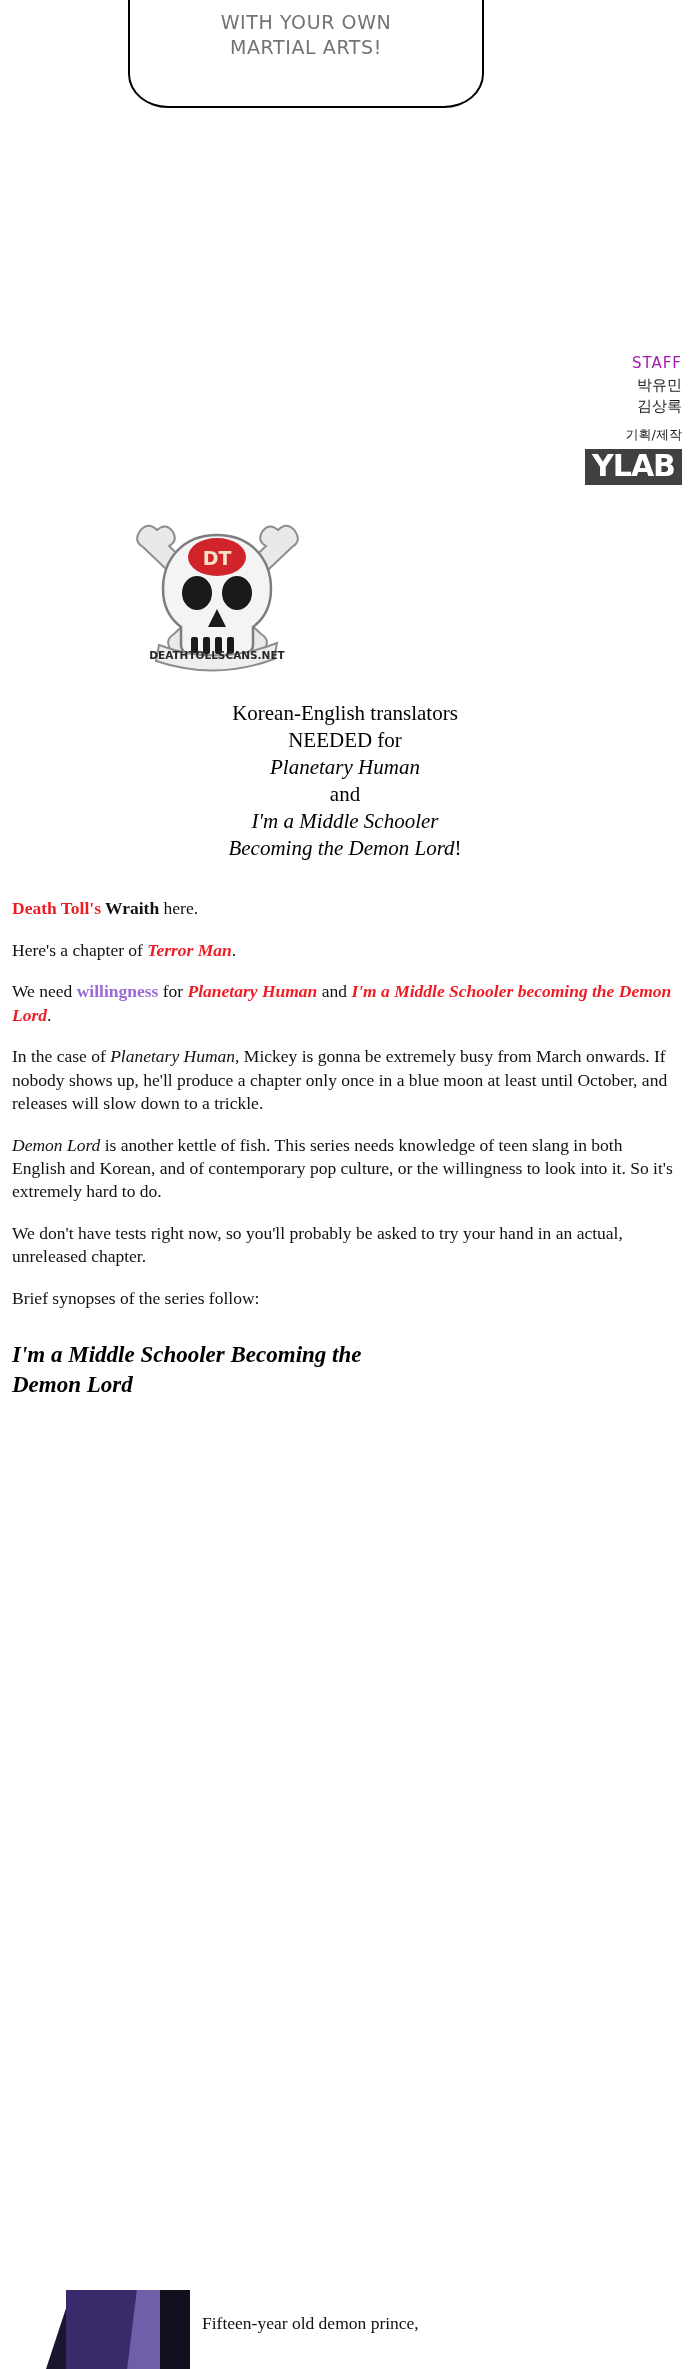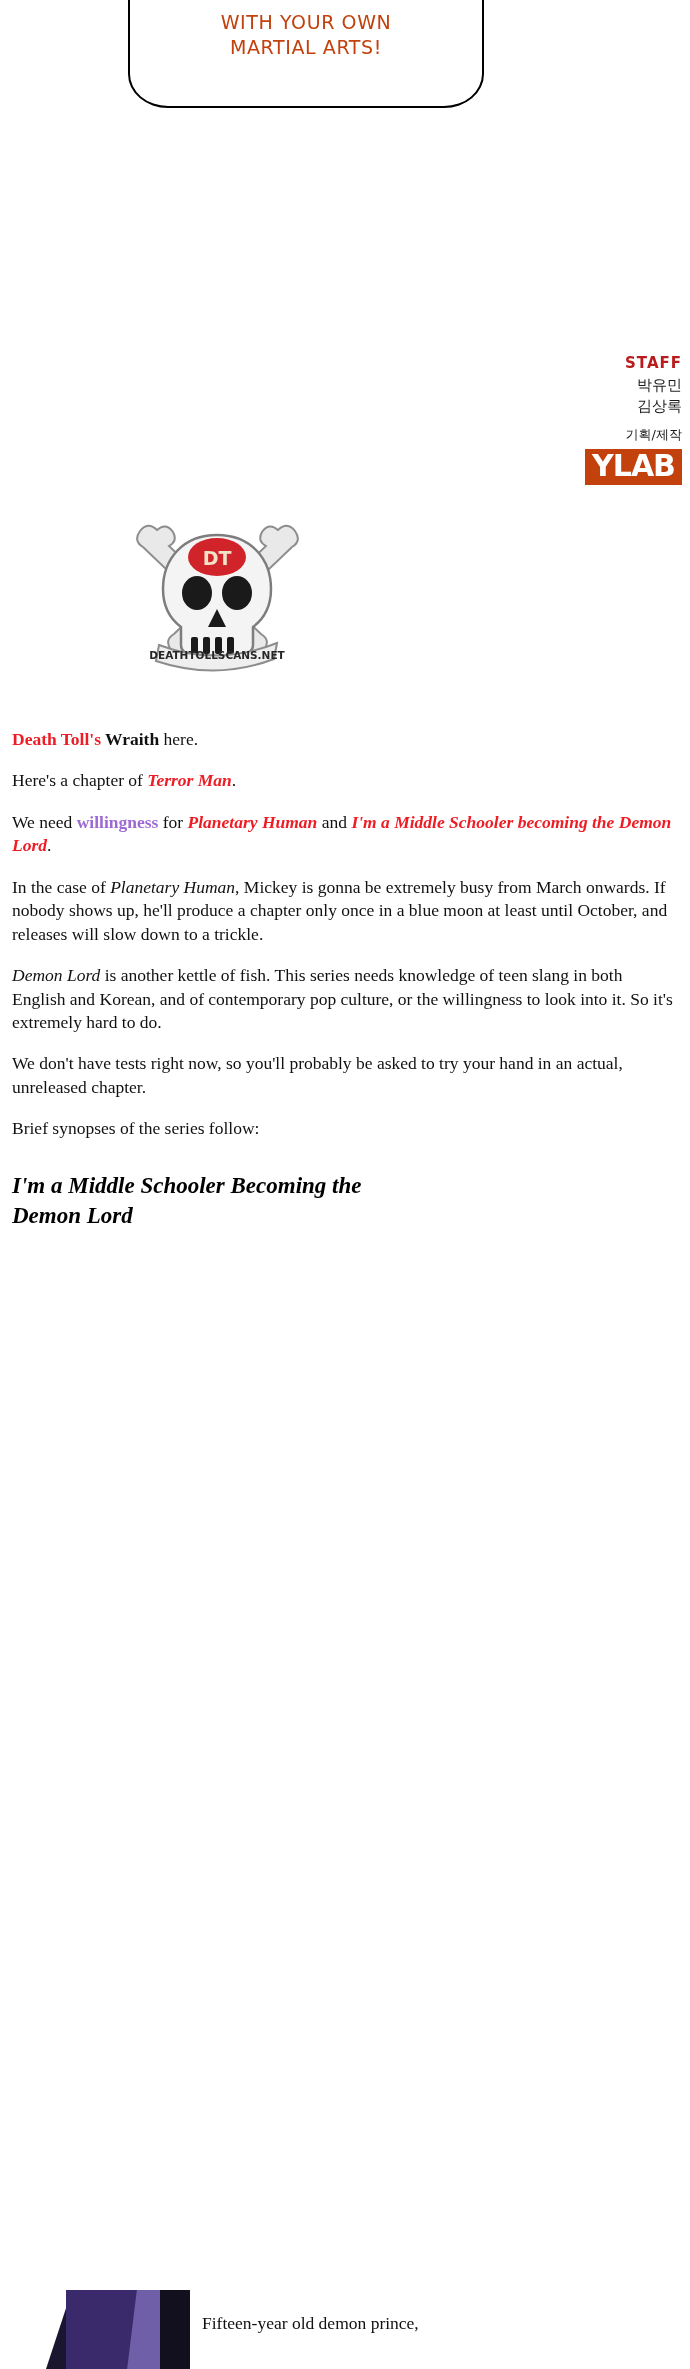--- a/index.html
+++ b/index.html
@@ -35,56 +35,56 @@
     align-items: flex-end;
     justify-content: center;
     padding-bottom: 46px;
   }
   .bubble-text {
     font-family: "DejaVu Sans", sans-serif;
     font-size: 19px;
     line-height: 1.32;
     letter-spacing: 0.6px;
     text-align: center;
-    color: #c2410c;
+    color: #737373;
     font-weight: 400;
   }
 
   
   .staff {
     position: absolute;
     right: 8px;
     top: 352px;
     width: 240px;
     text-align: right;
     font-family: "DejaVu Sans", sans-serif;
   }
   .staff-title {
     font-size: 15px;
     letter-spacing: 1px;
-    color: #b91c1c;
-    font-weight: 700;
+    color: #a21caf;
+    font-weight: 400;
     line-height: 1.5;
   }
   .staff-name {
     font-size: 15px;
     color: #1a1a1a;
     line-height: 1.45;
     font-weight: 400;
   }
   .staff-role {
     font-size: 13px;
     color: #1a1a1a;
     margin-top: 8px;
     line-height: 1.4;
   }
   .ylab {
     display: inline-block;
     margin-top: 5px;
-    background: #c2410c;
+    background: #404040;
     color: #fff;
     font-family: "DejaVu Sans", sans-serif;
     font-weight: bold;
     font-size: 30px;
     letter-spacing: -1px;
     padding: 1px 7px 3px 7px;
     line-height: 1.05;
   }
 
   
@@ -112,21 +112,21 @@
   }
   .headline em { font-style: italic; }
 
   .para {
     font-size: 17.5px;
     line-height: 1.34;
     margin-top: 18px;
     color: #111;
     text-align: left;
   }
-  .para.first { margin-top: 28px; }
+  .para.first { margin-top: 35px; }
   .b { font-weight: bold; }
   .i { font-style: italic; }
   .red-b { color: #ee1c24; font-weight: bold; }
   .red-bi { color: #ee1c24; font-weight: bold; font-style: italic; }
   .purple-b { color: #9b6ad4; font-weight: bold; }
   .link { color: #ee1c24; font-weight: bold; }
 
   .subhead {
     margin-top: 30px;
     text-align: left;
@@ -238,20 +238,28 @@
 
     <g>
       <path d="M34 140 q58 22 118 -2 l-3 16 q-58 22 -118 2 Z" fill="#efefef" stroke="#8d8d8d" stroke-width="2"></path>
       <text x="92" y="154" text-anchor="middle" font-family="DejaVu Sans, sans-serif" font-size="10.5" font-weight="bold" fill="#262626">DEATHTOLLSCANS.NET</text>
     </g>
   </svg>
 </div>
 
 <div class="content">
 
+  <div class="headline">
+    <span>Korean-English translators</span><br>
+    <span>NEEDED for</span><br>
+    <em>Planetary Human</em><br>
+    <span>and</span><br>
+    <em>I'm a Middle Schooler</em><br>
+    <em>Becoming the Demon Lord</em><span>!</span>
+  </div>
 
   <p class="para first">
     <span class="red-b">Death Toll's</span><span class="b"> Wraith</span><span> here.</span>
   </p>
 
   <p class="para">
     <span>Here's a chapter of </span><span class="red-b i">Terror Man</span><span>.</span>
   </p>
 
 

